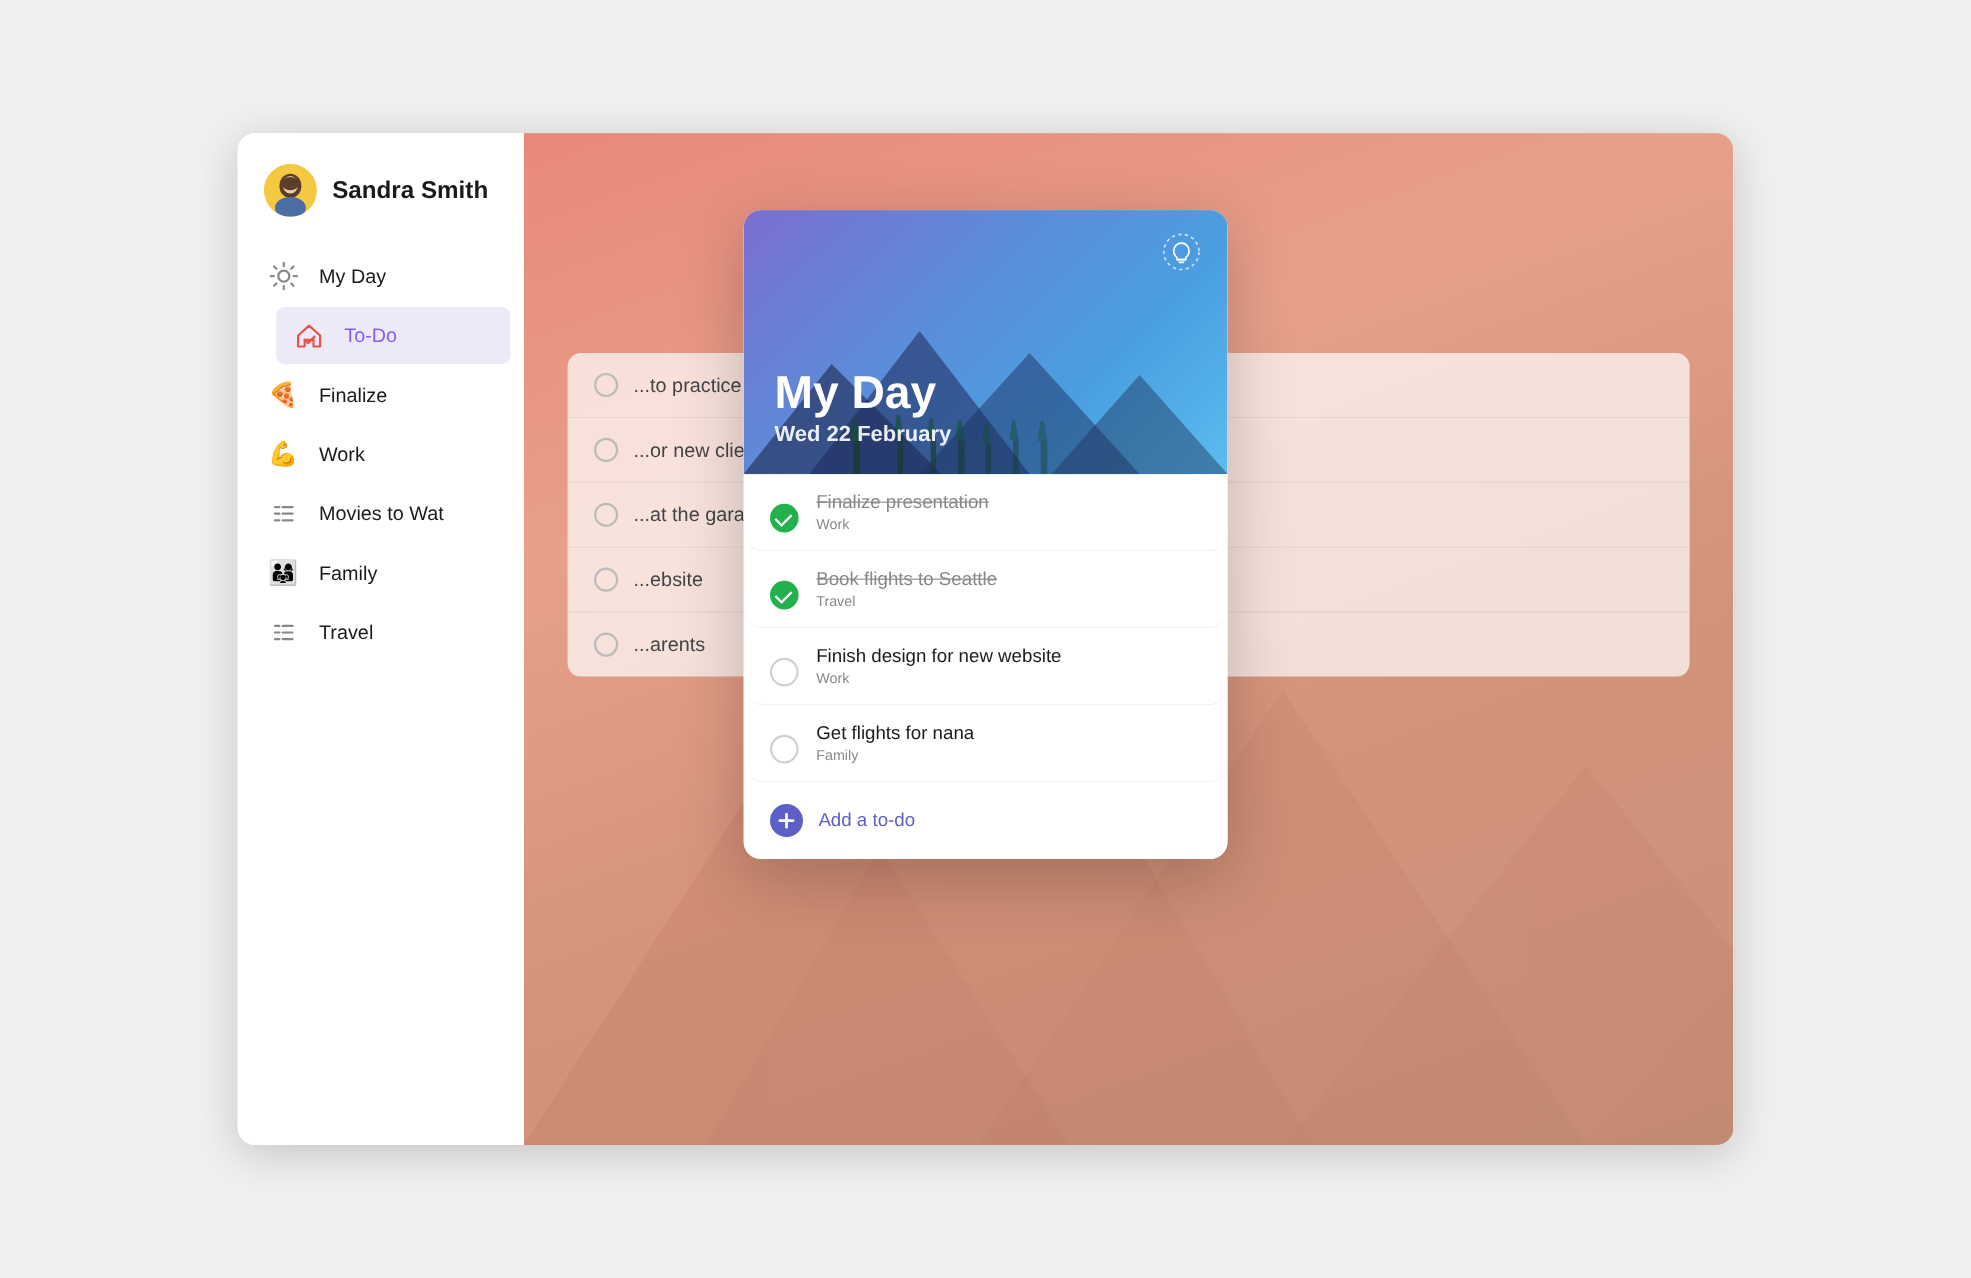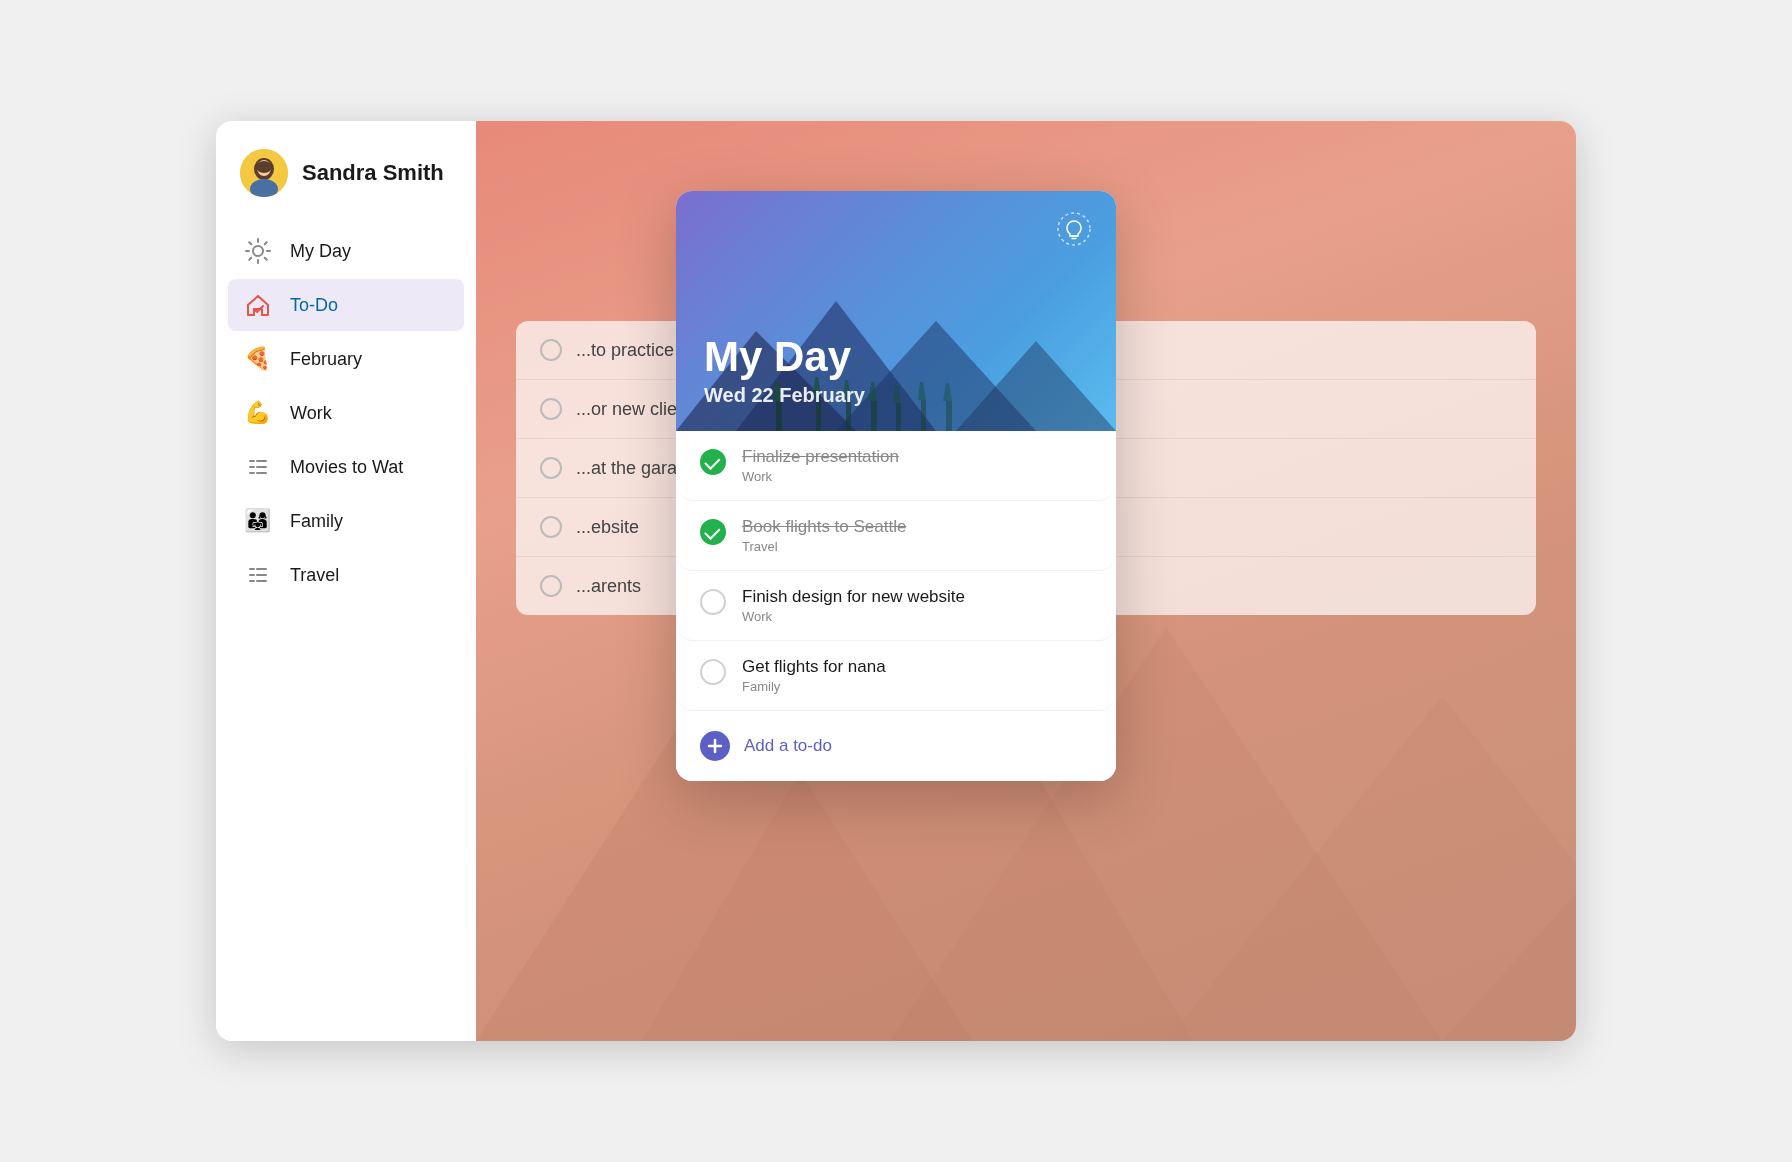--- a/index.html
+++ b/index.html
@@ -80,21 +80,22 @@
       padding: 10px 14px;
       border-radius: 8px;
       cursor: pointer;
       font-size: 18px;
       color: #1a1a1a;
       font-weight: 400;
     }
 
     .nav-item.active {
       background: #ede9f7;
-      color: #0369a1;
+      color: #8b5cf6;
+      margin-left: 23px;
     }
 
     .nav-icon {
       width: 32px;
       height: 32px;
       display: flex;
       align-items: center;
       justify-content: center;
       font-size: 22px;
       flex-shrink: 0;
@@ -227,21 +228,21 @@
       color: rgba(255,255,255,0.85);
     }
 
     
     .panel-tasks {
       background: #fff;
     }
 
     .panel-task {
       display: flex;
-      align-items: flex-start;
+      align-items: flex-end;
       padding: 16px 24px;
       border-bottom: 1px solid #f0f0f0;
       gap: 16px;
       cursor: pointer;
       border-radius: 17px;
     }
 
     .task-check-circle {
       width: 26px;
       height: 26px;
@@ -363,21 +364,21 @@
           <svg width="26" height="26" viewBox="0 0 26 26" fill="none" xmlns="http://www.w3.org/2000/svg">
             <path d="M3 13L13 4L23 13V23H17V17H9V23H3V13Z" stroke="#e8534a" stroke-width="2" fill="none" stroke-linejoin="round"></path>
             <polyline points="9,17 12,20 18,14" stroke="#e8534a" stroke-width="2" fill="none" stroke-linecap="round" stroke-linejoin="round"></polyline>
           </svg>
         </span>
         <span>To-Do</span>
       </div>
 
       <div class="nav-item">
         <span class="nav-icon">🍕</span>
-        <span>February</span>
+        <span>Finalize</span>
       </div>
 
       <div class="nav-item">
         <span class="nav-icon">💪</span>
         <span>Work</span>
       </div>
 
       <div class="nav-item">
         <span class="nav-icon">
           <svg width="24" height="24" viewBox="0 0 24 24" fill="none" xmlns="http://www.w3.org/2000/svg">

